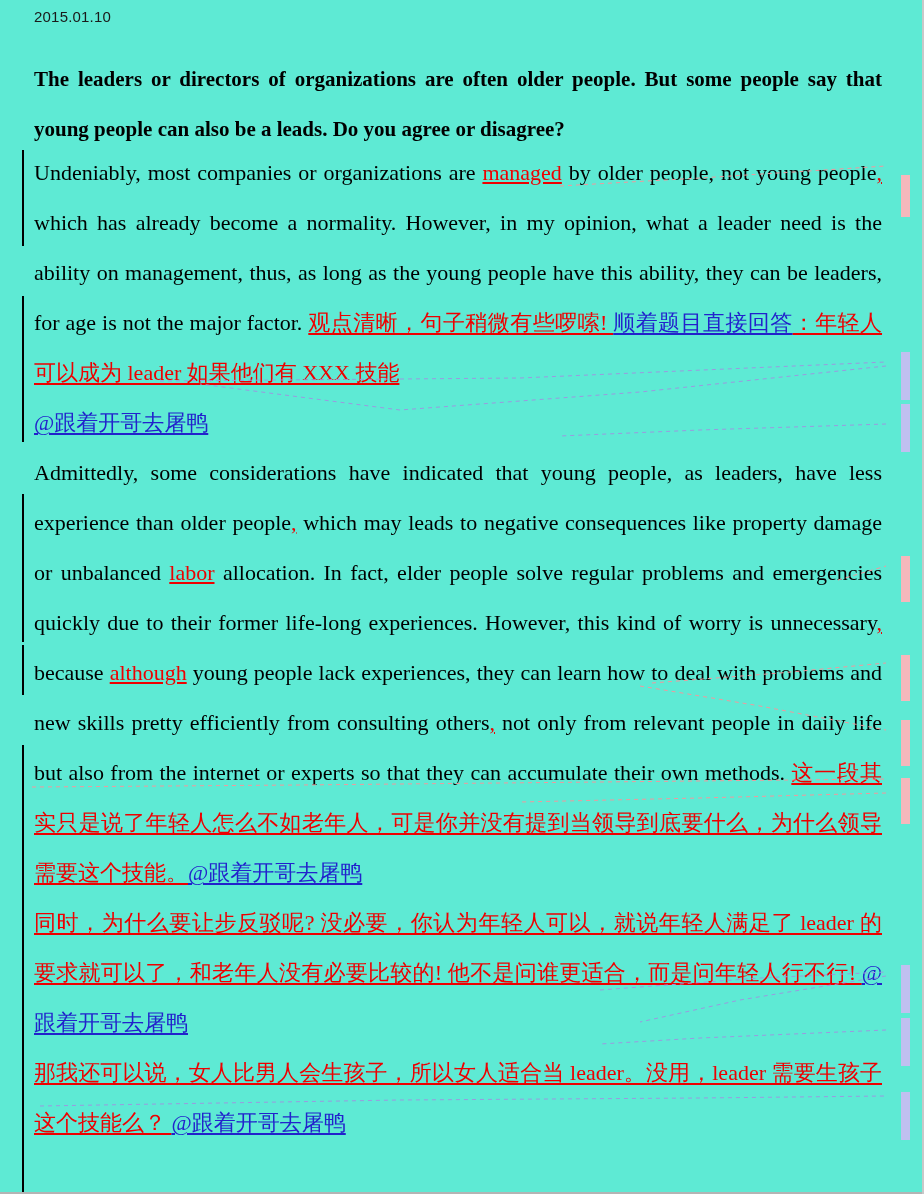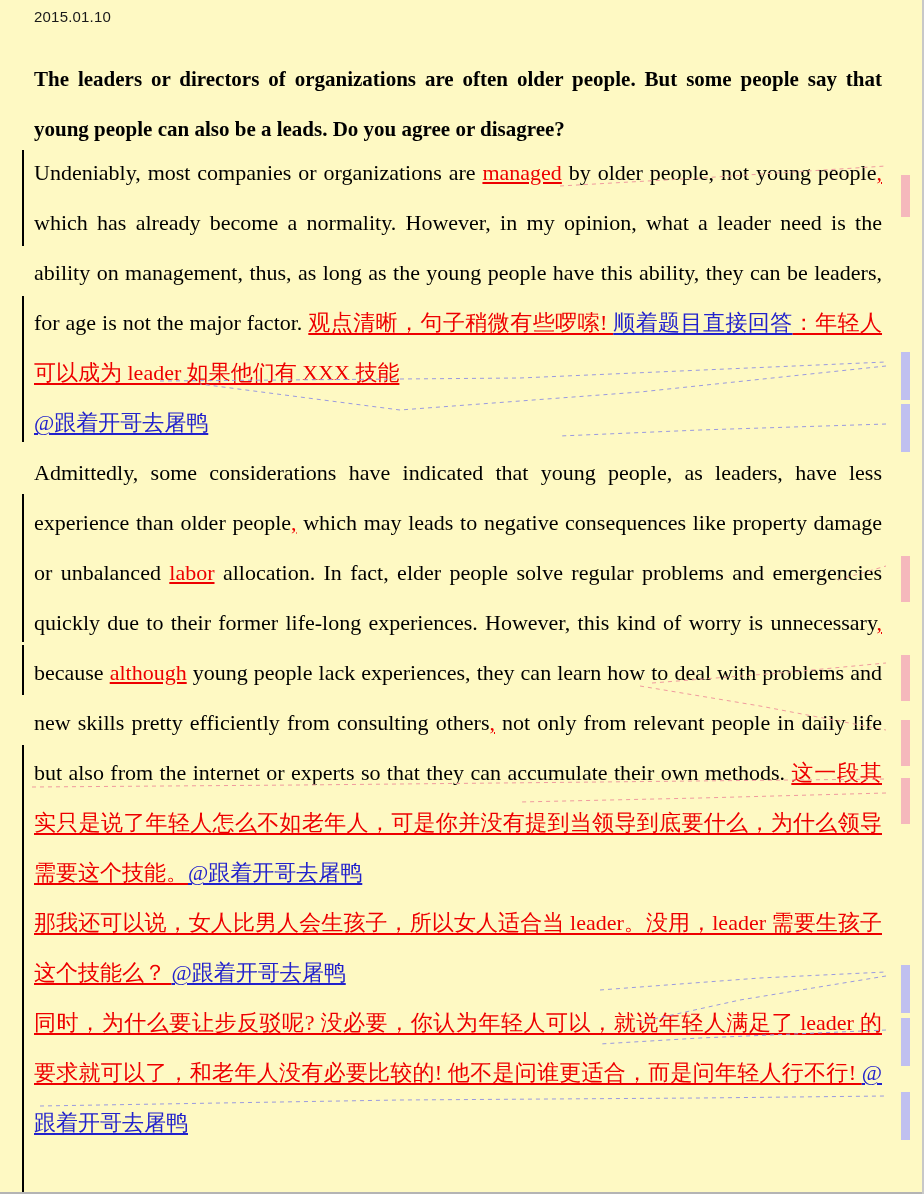--- a/index.html
+++ b/index.html
@@ -5,21 +5,21 @@
   html,body{margin:0;padding:0;background:#ffffff;}
   body{
     width:924px;height:1194px;
     font-family:"Liberation Sans","DejaVu Sans",sans-serif;
     color:#000;
     position:relative;
     overflow:hidden;
   }
   #page{
     position:absolute;inset:0;
-    background:#fef9c3;
+    background:#5eead4;
     border-right:2px solid #c8c8c8;
     box-sizing:border-box;
   }
   #bottom-rule{
     position:absolute;left:0;right:0;bottom:0;height:2px;background:#b4b4b4;
   }
   
   .doc-date{
     position:absolute;left:34px;top:8px;
     font-size:15px;letter-spacing:.2px;color:#1a1a1a;
@@ -101,23 +101,23 @@
   <div class="doc-title">The leaders or directors of organizations are often older people. But some people say that young people can also be a leads. Do you agree or disagree?</div>
 
   <div class="body-area">
 
     <p class="para"><span>Undeniably, most companies or organizations are </span><span class="corr">managed</span><span> by older people, not young people</span><span class="ins">,</span><span> which has already become a normality. However, in my opinion, what a leader need is the ability on management, thus, as long as the young people have this ability, they can be leaders, for age is not the major factor. </span><span class="cn-red">观点清晰，句子稍微有些啰嗦!  </span><span class="cn-blue">顺着题目直接回答</span><span class="cn-red">：年轻人可以成为 leader  如果他们有 XXX 技能</span></p>
 
     <p class="para nojust"><span class="handle">@跟着开哥去屠鸭</span></p>
 
     <p class="para"><span>Admittedly, some considerations have indicated that young people, as leaders, have less experience than older people</span><span class="ins">,</span><span> which may leads to negative consequences like property damage or unbalanced </span><span class="corr">labor</span><span> allocation. In fact, elder people solve regular problems and emergencies quickly due to their former life-long experiences. However, this kind of worry is unnecessary</span><span class="ins">,</span><span> because </span><span class="corr">although</span><span> young people lack experiences, they can learn how to deal with problems and new skills pretty efficiently from consulting others</span><span class="ins">,</span><span> not only from relevant people in daily life but also from the internet or experts so that they can accumulate their own methods. </span><span class="cn-red">这一段其实只是说了年轻人怎么不如老年人，可是你并没有提到当领导到底要什么，为什么领导需要这个技能。</span><span class="handle">@跟着开哥去屠鸭</span></p>
 
+    <p class="para"><span class="cn-red">同时，为什么要让步反驳呢? 没必要，你认为年轻人可以，就说年轻人满足了 leader 的要求就可以了，和老年人没有必要比较的!  他不是问谁更适合，而是问年轻人行不行!  </span><span class="handle">@跟着开哥去屠鸭</span></p>
+
     <p class="para"><span class="cn-red">那我还可以说，女人比男人会生孩子，所以女人适合当 leader。没用，leader 需要生孩子这个技能么？ </span><span class="handle">@跟着开哥去屠鸭</span></p>
-
-    <p class="para"><span class="cn-red">同时，为什么要让步反驳呢? 没必要，你认为年轻人可以，就说年轻人满足了 leader 的要求就可以了，和老年人没有必要比较的!  他不是问谁更适合，而是问年轻人行不行!  </span><span class="handle">@跟着开哥去屠鸭</span></p>
 
   </div>
 
   <div id="changebar-layer">
       <div class="changebar" style="top: 150px; height: 96px;"></div>
       <div class="changebar" style="top: 296px; height: 146px;"></div>
       <div class="changebar" style="top: 494px; height: 148px;"></div>
       <div class="changebar" style="top: 645px; height: 50px;"></div>
       <div class="changebar" style="top: 745px; height: 449px;"></div>
     </div>

